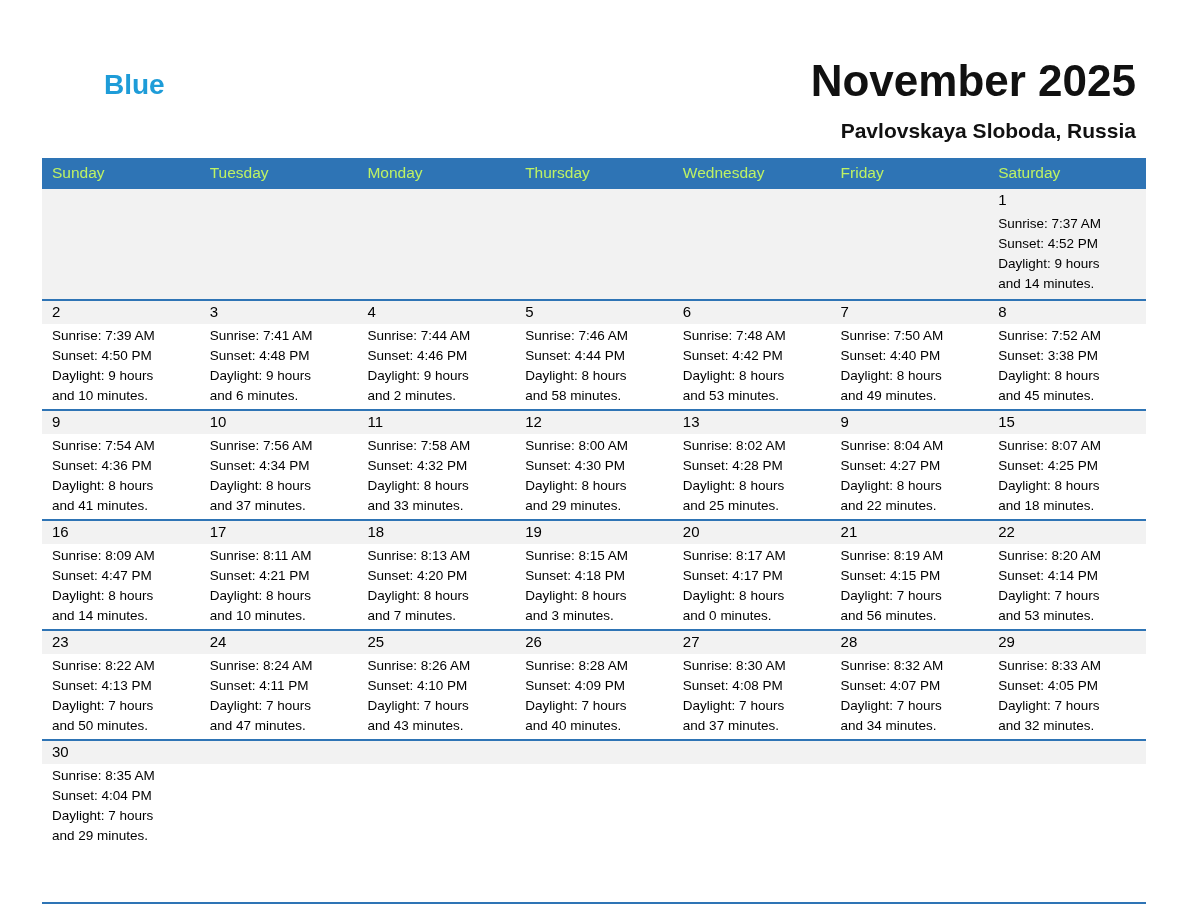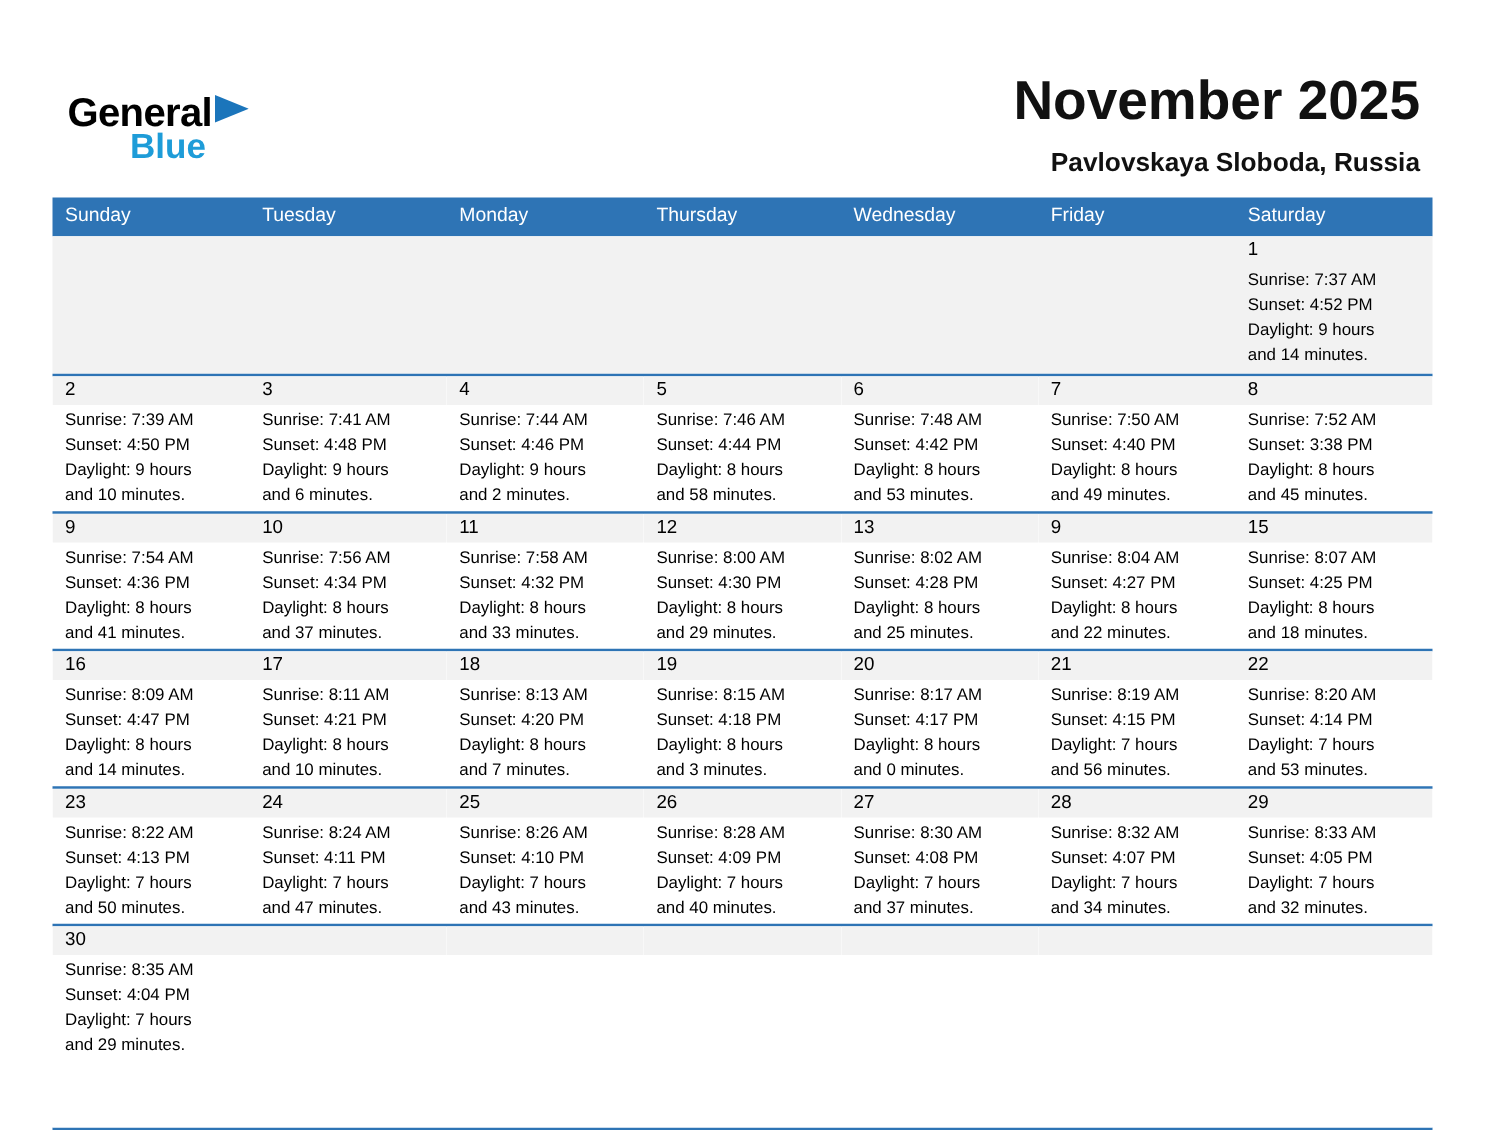--- a/index.html
+++ b/index.html
@@ -32,21 +32,21 @@
 
   
   .calendar {
     margin:0 42px;
     border-bottom:2px solid var(--header-bg,#2E74B5);
   }
   .weekday-row {
     display:grid; grid-template-columns:repeat(7,1fr);
     background:var(--header-bg,#2E74B5);
   }
-  .wh-cell { color:#ffffff; font-size:15.5px; padding:6px 0 7px 10px; }
+  .wh-cell { color:#bef264; font-size:15.5px; padding:6px 0 7px 10px; }
 
   .week {
     display:grid; grid-template-columns:repeat(7,1fr);
     min-height:110px; background:#fff;
   }
   .week + .week { border-top:2px solid var(--header-bg,#2E74B5); }
   .week-first { background:var(--row-stripe,#F2F2F2); }
   .week-last { min-height:163px; }
 
   .cell { overflow:hidden; }
@@ -58,26 +58,20 @@
   .cell-body { padding:2px 4px 0 0; }
   .line { font-size:13.5px; line-height:1.47; padding-left:10px; white-space:nowrap; }
 </style>
 </head>
 <body>
 
 <div class="page">
 
   <div class="top">
     <div class="logo">
-      <div class="logo-row">
-        <span class="logo-general">General</span>
-        <svg class="logo-tri" viewBox="0 0 27 24">
-          <polygon points="0,1 27,12 0,23" fill="#1B75BB"></polygon>
-        </svg>
-      </div>
       <div class="logo-blue">Blue</div>
     </div>
     <div class="titles">
       <div class="title">November 2025</div>
       <div class="subtitle">Pavlovskaya Sloboda, Russia</div>
     </div>
   </div>
 
   <div class="calendar">
     <div class="weekday-row">

